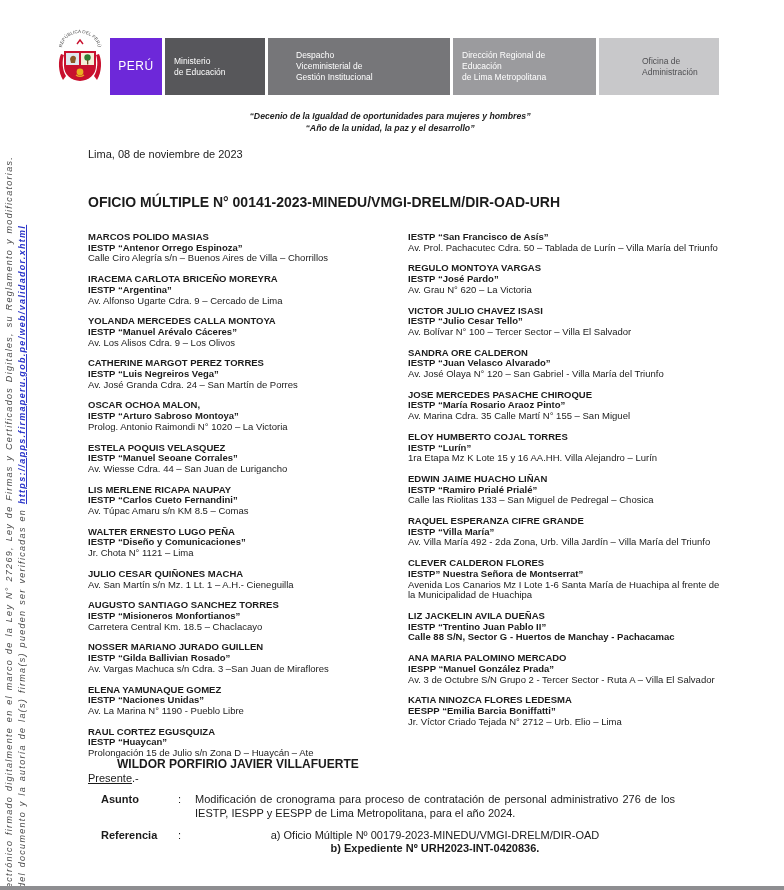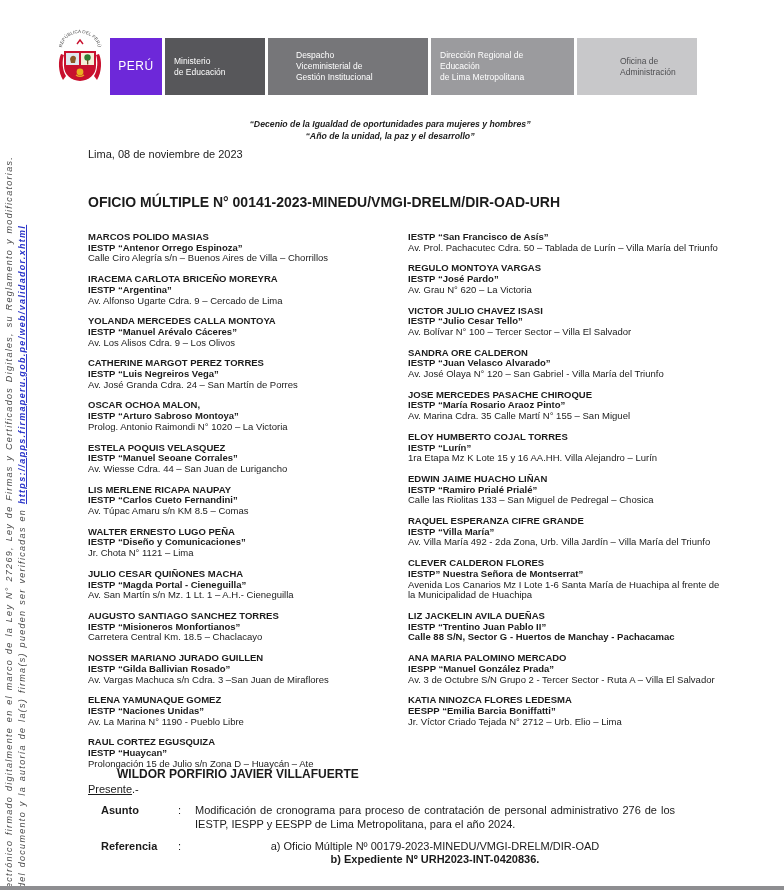--- a/index.html
+++ b/index.html
@@ -22,25 +22,25 @@
   .header{position:absolute;left:55px;top:28px;display:flex;align-items:flex-end;}
   .logo{width:50px;height:67px;margin-right:5px;}
   .hbox{
     height:57px;box-sizing:border-box;display:flex;align-items:center;
     padding-left:9px;padding-right:4px;margin-right:3px;
     font-size:8.5px;line-height:11px;color:#ffffff;
   }
   .hbox span{white-space:pre-line;}
   .box-peru{width:52px;justify-content:center;padding:0;font-size:12px;letter-spacing:.5px;background:#6d28d9;}
   .box-1{width:100px;background:#57575a;}
-  .box-2{width:160px;background:#767679;padding-left:28px;}
+  .box-2{width:182px;background:#767679;padding-left:28px;}
   .box-3{width:143px;background:#9b9b9e;}
   .box-4{width:120px;background:#c8c8ca;color:#4f4f52;margin-right:0;padding-left:43px;}
   
-  .quotes{position:absolute;left:40px;right:44px;top:118px;text-align:center;
+  .quotes{position:absolute;left:40px;right:44px;top:110px;text-align:center;
     font-size:8.7px;font-style:italic;font-weight:bold;color:#222;line-height:12px;}
   
   .doc{position:absolute;left:88px;top:148px;width:640px;}
   .date{font-size:11px;line-height:13px;}
   .title{margin-top:34px;font-size:14px;font-weight:bold;line-height:15px;}
   .cols{display:flex;margin-top:22px;}
   .col-left{width:302px;margin-right:18px;}
   .col-right{width:320px;}
   .entry{margin-bottom:10px;font-size:9.5px;line-height:10.7px;}
   .r-name,.r-inst{font-weight:bold;}
@@ -161,21 +161,20 @@
           </div>
 
           <div class="entry">
             <div class="r-name">WALTER ERNESTO LUGO PEÑA</div>
             <div class="r-inst">IESTP “Diseño y Comunicaciones”</div>
             <div class="r-addr">Jr. Chota N° 1121 – Lima</div>
           </div>
 
           <div class="entry">
             <div class="r-name">JULIO CESAR QUIÑONES MACHA</div>
-            <div class="r-inst">IESTP “Magda Portal - Cieneguilla”</div>
             <div class="r-addr">Av. San Martín s/n Mz. 1 Lt. 1 – A.H.- Cieneguilla</div>
           </div>
 
           <div class="entry">
             <div class="r-name">AUGUSTO SANTIAGO SANCHEZ TORRES</div>
             <div class="r-inst">IESTP “Misioneros Monfortianos”</div>
             <div class="r-addr">Carretera Central Km. 18.5 – Chaclacayo</div>
           </div>
 
           <div class="entry">

